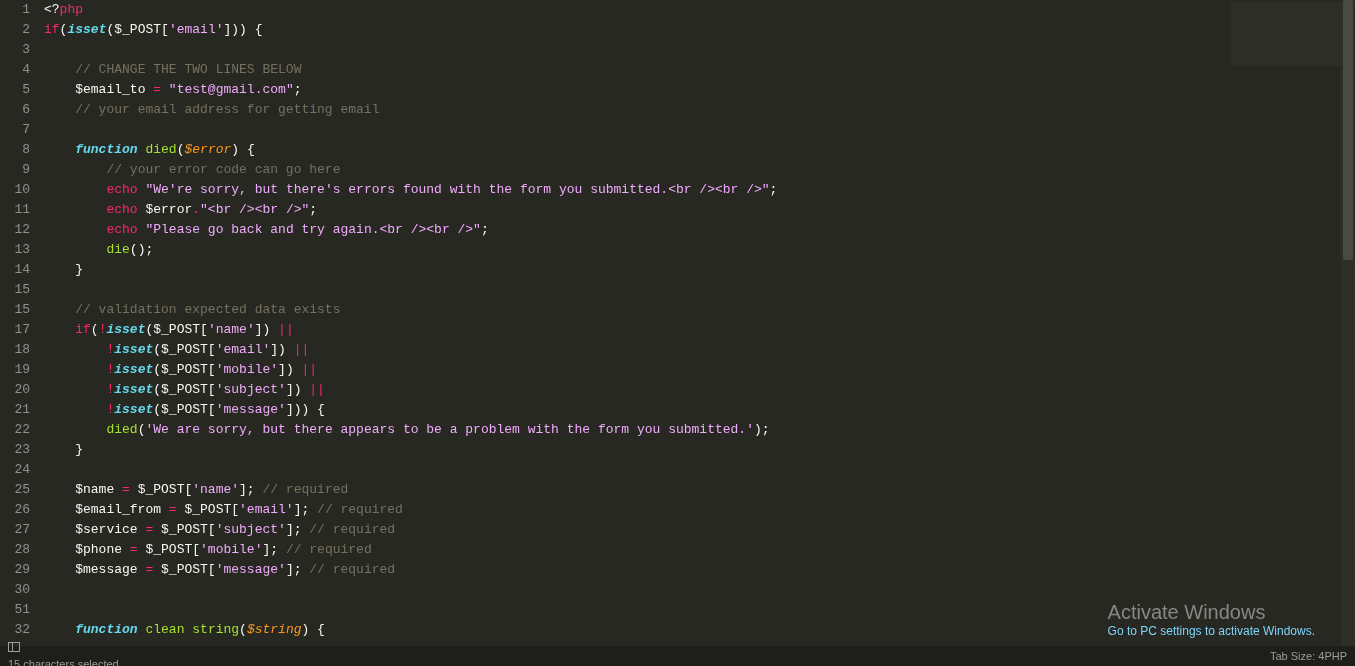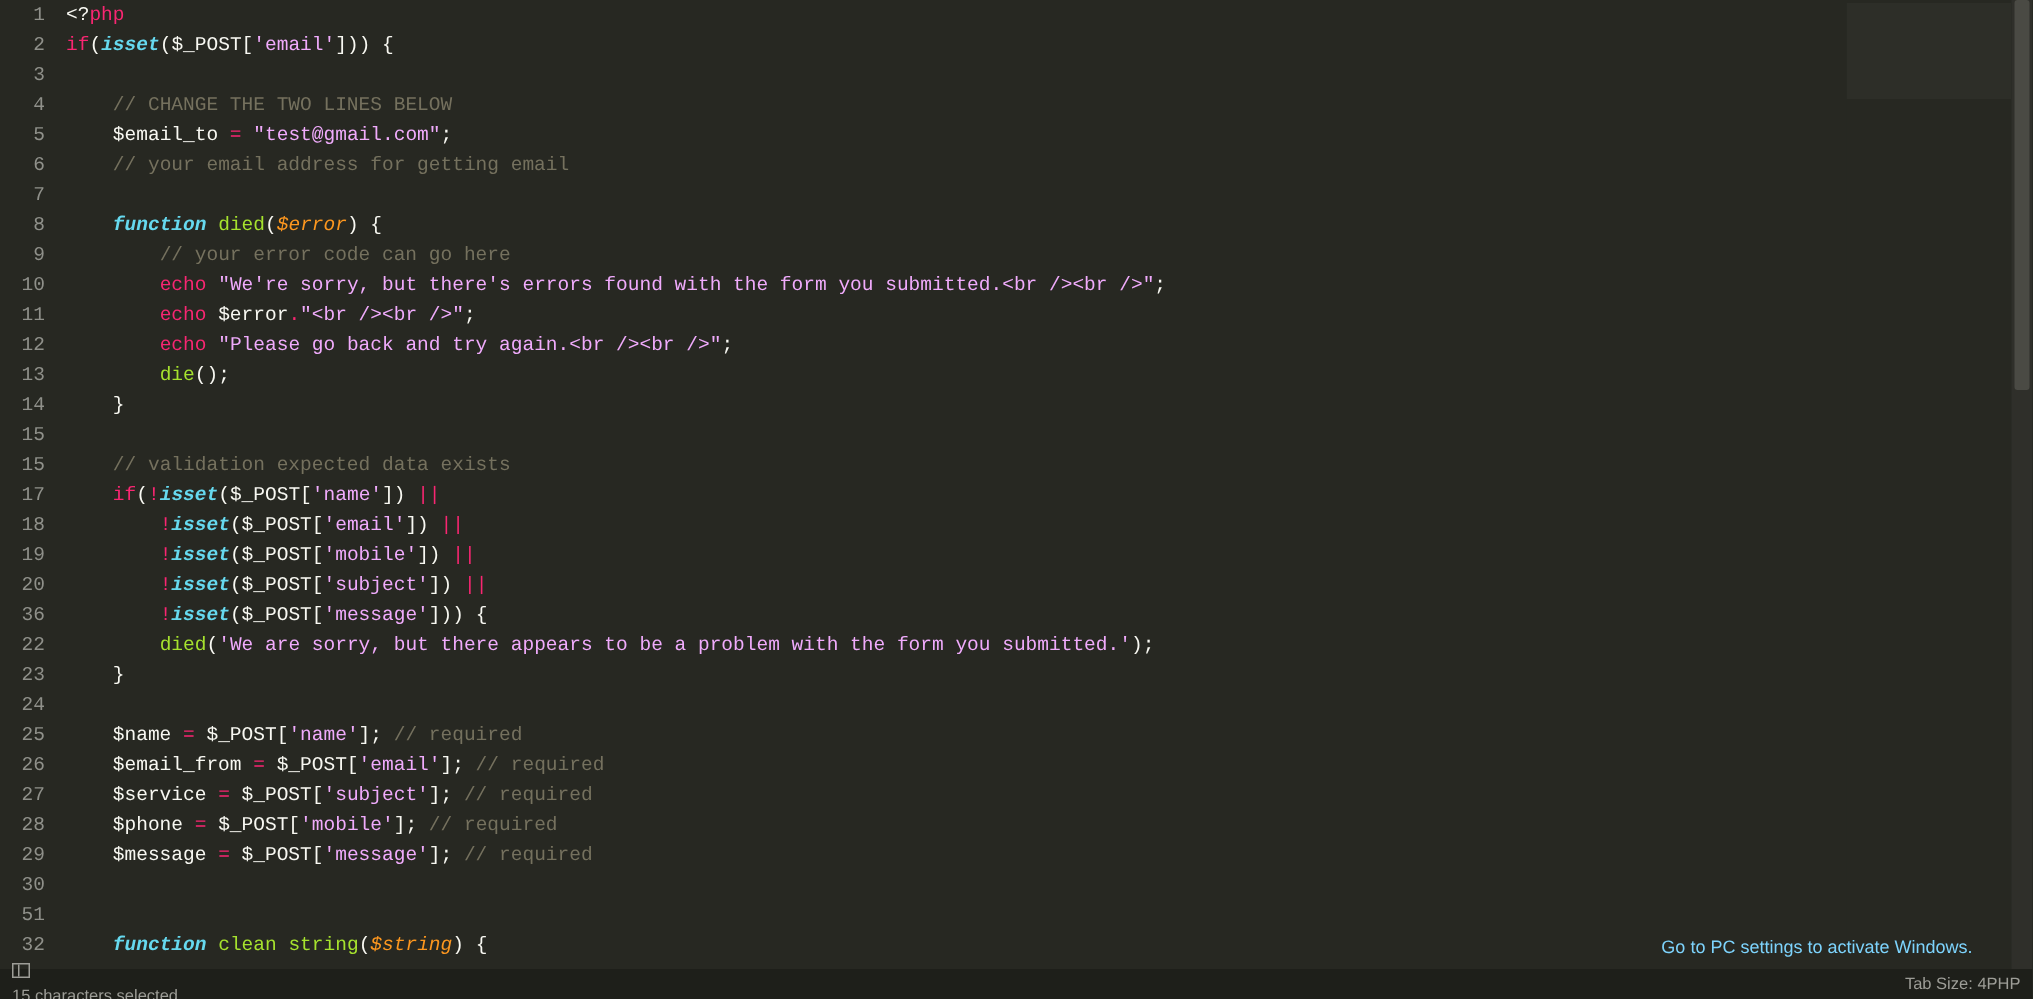--- a/index.html
+++ b/index.html
@@ -134,21 +134,21 @@
       <div>11</div>
       <div>12</div>
       <div>13</div>
       <div>14</div>
       <div>15</div>
       <div>15</div>
       <div>17</div>
       <div>18</div>
       <div>19</div>
       <div>20</div>
-      <div>36</div>
+      <div>21</div>
       <div>22</div>
       <div>23</div>
       <div>24</div>
       <div>25</div>
       <div>26</div>
       <div>27</div>
       <div>28</div>
       <div>29</div>
       <div>30</div>
       <div>51</div>
@@ -160,20 +160,21 @@
     <div class="minimap-view"></div>
 
   </div>
 
   <div class="scrollbar-v">
     <div class="scrollbar-thumb"></div>
   </div>
 </div>
 
 <div class="watermark">
+  <div class="t1">Activate Windows</div>
   <div class="t2">Go to PC settings to activate Windows.</div>
 </div>
 
 <div class="statusbar">
   <div class="left">
     <span class="panel-icon"></span>
     <span>15 characters selected</span>
   </div>
   <div class="spacer"></div>
   <div class="right">

